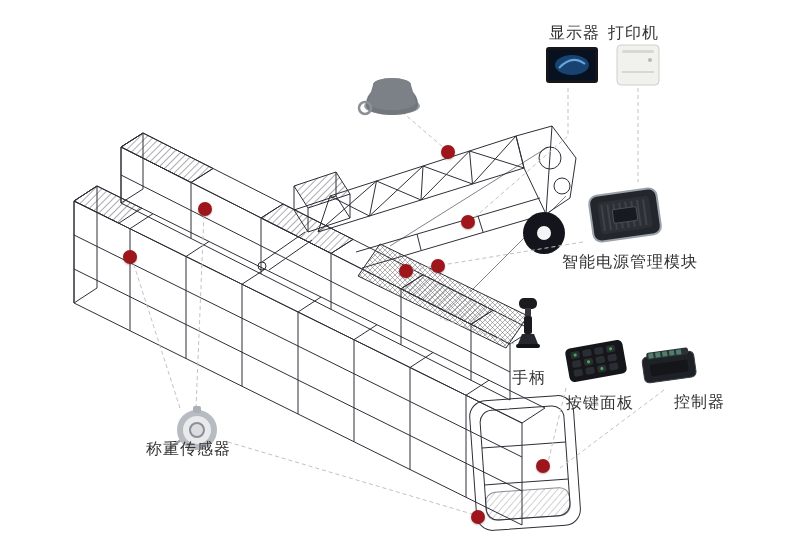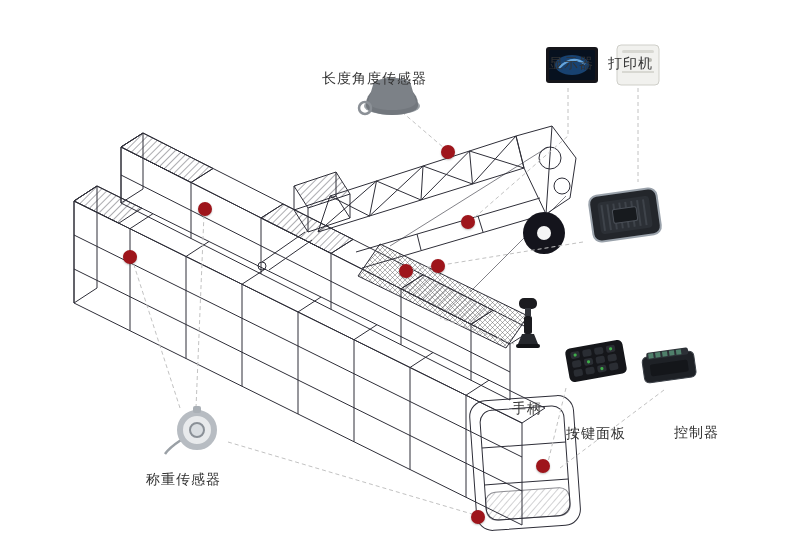--- a/index.html
+++ b/index.html
@@ -2,21 +2,21 @@
 <html><head>
 <meta charset="utf-8">
 <style>
   html,body{margin:0;padding:0;background:#fff;}
   .stage{position:relative;width:800px;height:540px;background:#ffffff;overflow:hidden;
          font-family:"Liberation Sans","DejaVu Sans",sans-serif;}
   .stage svg.base{position:absolute;left:0;top:0;z-index:1;}
   .prod{position:absolute;z-index:2;}
   .marker{position:absolute;width:14px;height:14px;border-radius:50%;
           transform:translate(-50%,-50%);z-index:3;box-shadow:0 1px 2px rgba(0,0,0,.25);}
-  .label{position:absolute;z-index:4;font-size:14px;color:#333;letter-spacing:1px;white-space:nowrap;margin-top:32px;}
+  .label{position:absolute;z-index:4;font-size:16px;color:#333;letter-spacing:1px;white-space:nowrap;}
 </style>
 </head>
 <body>
 
 <div class="stage">
 
   <svg class="base" width="800" height="540" viewBox="0 0 800 540">
     <defs>
       <pattern id="hatch" width="5" height="5" patternUnits="userSpaceOnUse" patternTransform="rotate(45)">
         <line x1="0" y1="0" x2="0" y2="5" stroke="#2e2e38" stroke-width="0.8"></line>
@@ -205,21 +205,21 @@
       <div class="marker" style="left: 448px; top: 152px; background: rgb(158, 21, 27);"></div>
       <div class="marker" style="left: 205px; top: 209px; background: rgb(158, 21, 27);"></div>
       <div class="marker" style="left: 130px; top: 257px; background: rgb(158, 21, 27);"></div>
       <div class="marker" style="left: 406px; top: 271px; background: rgb(158, 21, 27);"></div>
       <div class="marker" style="left: 438px; top: 266px; background: rgb(158, 21, 27);"></div>
       <div class="marker" style="left: 468px; top: 222px; background: rgb(158, 21, 27);"></div>
       <div class="marker" style="left: 543px; top: 466px; background: rgb(158, 21, 27);"></div>
       <div class="marker" style="left: 478px; top: 517px; background: rgb(158, 21, 27);"></div>
     </div>
 
-  <div class="label" style="left:322px;top:38px">长度角度传感器</div>
   <div class="label" style="left:549px;top:23px">显示器</div>
   <div class="label" style="left:608px;top:23px">打印机</div>
+  <div class="label" style="left:562px;top:252px">智能电源管理模块</div>
   <div class="label" style="left:512px;top:368px">手柄</div>
   <div class="label" style="left:566px;top:393px">按键面板</div>
   <div class="label" style="left:674px;top:392px">控制器</div>
   <div class="label" style="left:146px;top:439px">称重传感器</div>
 
 </div>
 
 </body></html>

